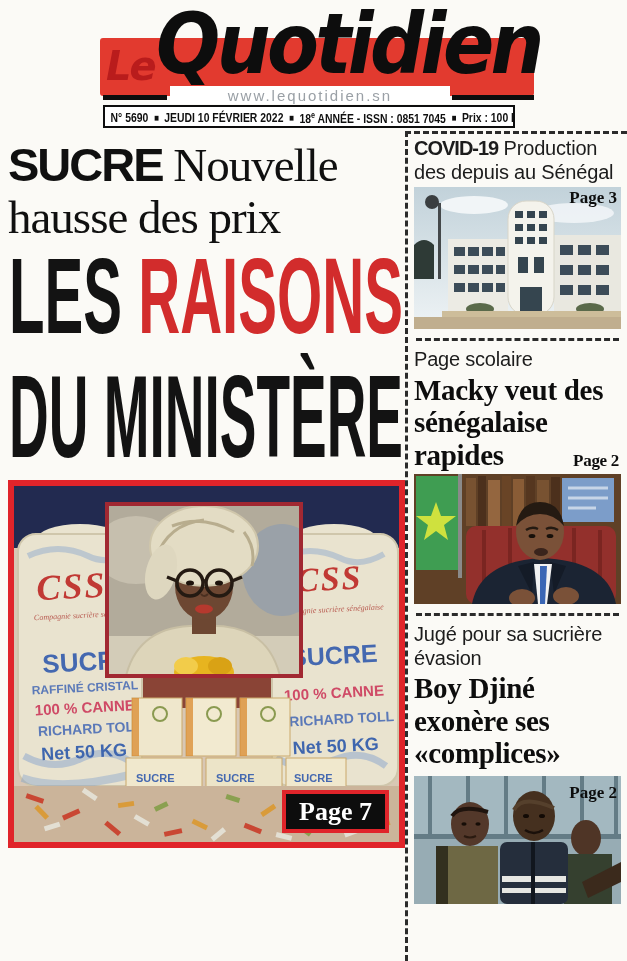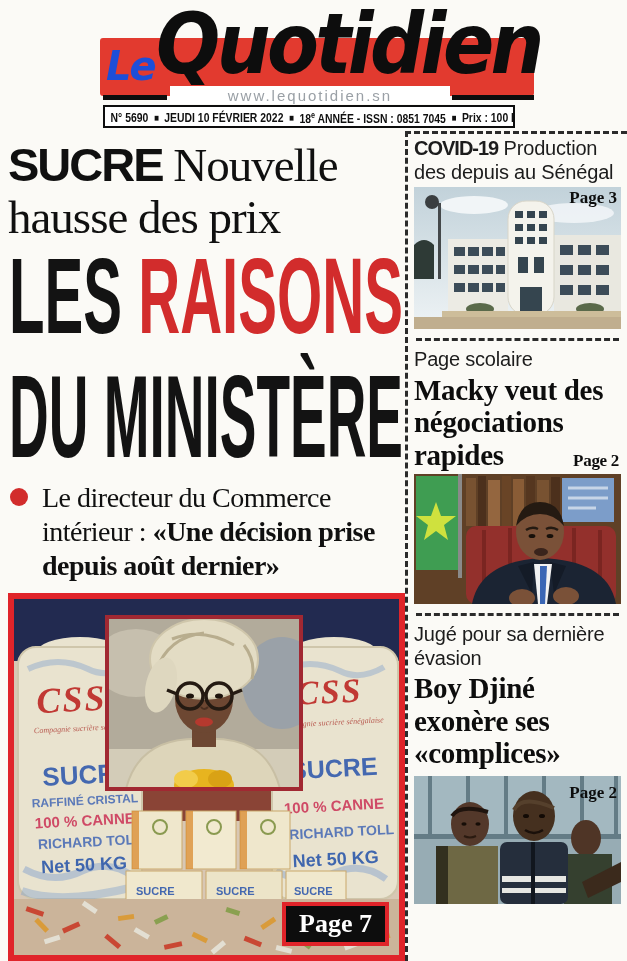--- a/index.html
+++ b/index.html
@@ -6,21 +6,21 @@
     --brand-red:#e23a2f; --headline-red:#d22c2c; --frame-red:#e0242a;
     --ink:#101010;
   }
   *{margin:0;padding:0;box-sizing:border-box}
   html,body{width:627px;height:961px;overflow:hidden}
   body{background:#fbfaf6;font-family:"Liberation Sans",sans-serif;color:var(--ink)}
 
   
   .masthead{position:relative;height:131px}
   .band{position:absolute;left:100px;top:38px;width:434px;height:58px;background:var(--brand-red);border-radius:3px}
-  .logo-le{position:absolute;left:106px;top:46px;color:#1d4ed8;font:italic 900 40px/1 "DejaVu Sans",sans-serif;letter-spacing:-2px}
+  .logo-le{position:absolute;left:106px;top:46px;color:#b91c1c;font:italic 900 40px/1 "DejaVu Sans",sans-serif;letter-spacing:-2px}
   .logo-name{position:absolute;left:156px;top:2px;font:italic 900 84px/1 "DejaVu Sans",sans-serif;letter-spacing:-4px;color:#0d0d0d;transform:scaleX(.9);transform-origin:left top;white-space:nowrap}
   .www-strip{position:absolute;left:170px;top:86px;width:280px;height:18px;background:#fff;display:flex;align-items:center;justify-content:center;font-weight:normal;font-size:15px;letter-spacing:2px;color:#9aa0a6}
   .bar{position:absolute;top:95px;height:5px;background:#0d0d0d}
   .bar-l{left:103px;width:64px}.bar-r{left:452px;width:82px}
   .dateline{position:absolute;left:103px;top:105px;width:412px;height:23px;border:2px solid #0d0d0d;background:#fff;display:flex;align-items:flex-end;justify-content:center;overflow:hidden}
   .dateline-inner{display:flex;align-items:center;gap:7px;white-space:nowrap;font-weight:bold;font-size:13px;transform:scaleX(.8)}
   .sq{font-size:10px;line-height:1}
   .sup{font-size:9px;vertical-align:super;font-weight:bold}
 
   
@@ -80,23 +80,20 @@
     <div class="lead-kicker">
       <span class="cond">SUCRE</span>
       <span>Nouvelle hausse des prix</span>
     </div>
 
     <svg class="headline-svg" width="397" height="222" viewBox="0 0 397 222">
       <text x="1" y="86" font-family="Liberation Sans, sans-serif" font-weight="900" font-size="108" textLength="394" lengthAdjust="spacingAndGlyphs"><tspan class="hl-black">LES </tspan><tspan class="hl-red">RAISONS</tspan></text>
       <text class="hl-black" x="1" y="210" font-family="Liberation Sans, sans-serif" font-weight="900" font-size="116" textLength="394" lengthAdjust="spacingAndGlyphs">DU MINISTÈRE</text>
     </svg>
 
-    <p class="standfirst">
-      <span class="dot"></span><span>Le directeur du Commerce intérieur : </span><b>«Une décision prise depuis août dernier»</b>
-    </p>
 
     <figure class="photo-frame">
       <svg width="385" height="356" viewBox="0 0 385 356">
         <rect x="0" y="0" width="385" height="356" fill="#d8c7b4"></rect>
         <rect x="0" y="0" width="385" height="62" fill="#222a50"></rect>
         <rect x="128" y="52" width="140" height="170" fill="#8a4436"></rect>
 
         <g>
           <ellipse cx="66" cy="54" rx="44" ry="16" fill="#e9e3cf"></ellipse>
           <rect x="4" y="48" width="124" height="252" rx="18" fill="#e9e3cf" stroke="#cfc6ab" stroke-width="2"></rect>
@@ -299,21 +296,21 @@
           <rect x="28" y="124" width="184" height="8" fill="#cdbd9a"></rect>
           <rect x="0" y="130" width="207" height="12" fill="#c0ae8e"></rect>
         </svg>
       </div>
     </article>
 
     <div class="sep"></div>
 
     <article>
       <p class="kicker">Page scolaire</p>
-      <h2 class="rc-headline"><span>Macky veut des négociations rapides</span><span class="page-label pl-abs">Page 2</span></h2>
+      <h2 class="rc-headline"><span>Macky veut des sénégalaise rapides</span><span class="page-label pl-abs">Page 2</span></h2>
       <div class="photo-wrap">
         <svg width="207" height="130" viewBox="0 0 207 130">
           <rect width="207" height="130" fill="#5f4026"></rect>
           <g opacity=".9">
             <rect x="52" y="4" width="10" height="48" fill="#7b5433"></rect>
               <rect x="64" y="2" width="8" height="50" fill="#4a2f1c"></rect>
             <rect x="74" y="6" width="12" height="46" fill="#9a6b42"></rect>
               <rect x="88" y="2" width="9" height="50" fill="#6b4526"></rect>
             <rect x="99" y="5" width="11" height="47" fill="#8e6038"></rect>
               <rect x="112" y="2" width="9" height="50" fill="#543télé"></rect>
@@ -341,21 +338,21 @@
           <ellipse cx="127" cy="78" rx="7" ry="4" fill="#3a241c"></ellipse>
           <ellipse cx="108" cy="124" rx="13" ry="9" fill="#7a5138"></ellipse>
           <ellipse cx="152" cy="122" rx="13" ry="9" fill="#7a5138"></ellipse>
         </svg>
       </div>
     </article>
 
     <div class="sep"></div>
 
     <article>
-      <p class="kicker">Jugé pour sa dernière évasion</p>
+      <p class="kicker">Jugé pour sa sucrière évasion</p>
       <h2 class="rc-headline">Boy Djiné exonère ses «complices»</h2>
       <div class="photo-wrap" style="margin-top:6px">
         <span class="page-label overlay" style="top:8px">Page 2</span>
         <svg width="207" height="128" viewBox="0 0 207 128">
           <rect width="207" height="128" fill="#a3b8c0"></rect>
           <g fill="#647c86">
             <rect x="14" y="0" width="4" height="62"></rect>
               <rect x="52" y="0" width="4" height="62"></rect>
             <rect x="90" y="0" width="4" height="62"></rect>
               <rect x="128" y="0" width="4" height="62"></rect>

